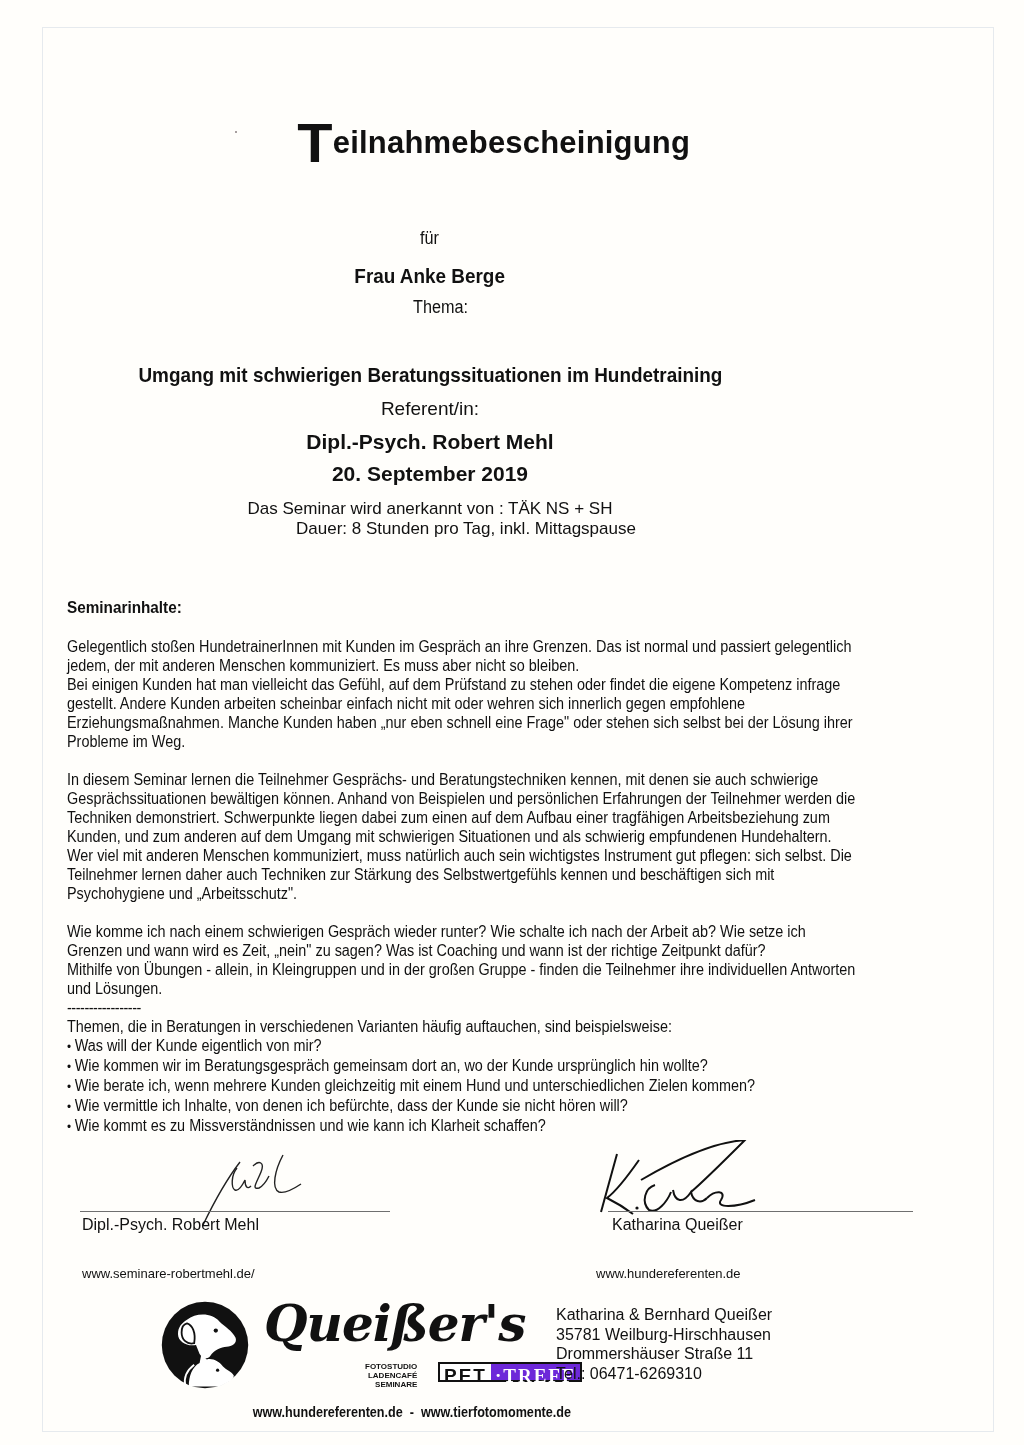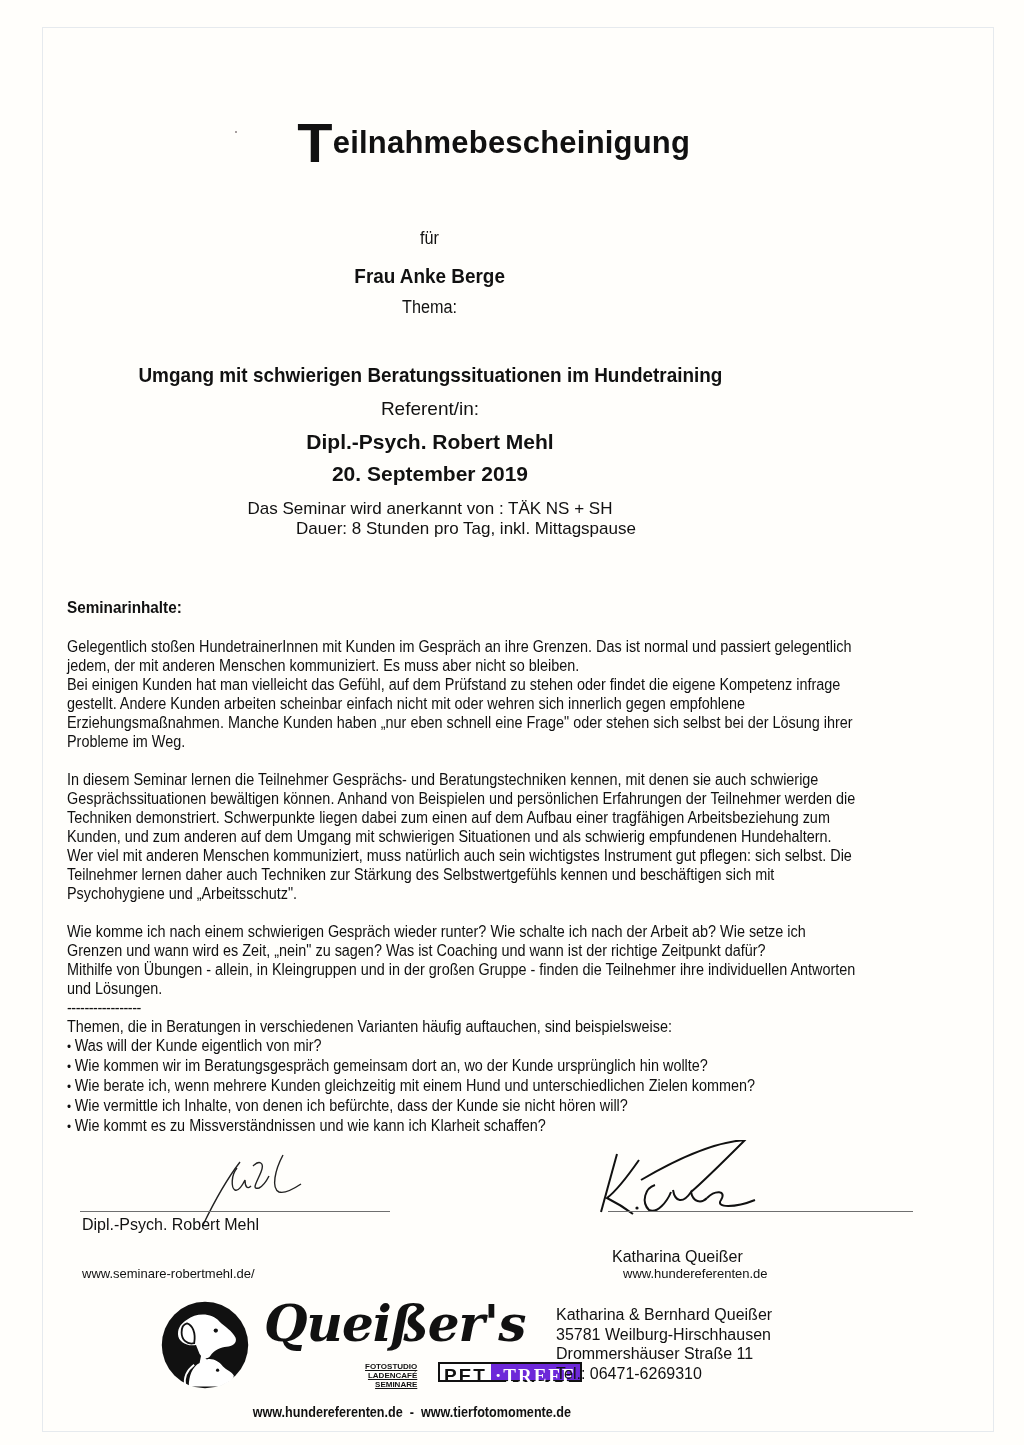--- a/index.html
+++ b/index.html
@@ -22,21 +22,21 @@
   .title .big-t {
     display: inline-block; font-size: 55px; line-height: 50px; vertical-align: -9px; margin-right: 1px;
     transform: scaleX(1.05);
   }
 
   .center { position: absolute; left: 0; width: 860px; text-align: center; white-space: nowrap; }
   .cond { display: inline-block; transform: scaleX(0.9); transform-origin: center; }
 
   .fuer { top: 228px; font-size: 18px; }
   .recipient { top: 264px; font-size: 21px; font-weight: bold; }
-  .thema-label { top: 297px; font-size: 18px; }
+  .thema-label { top: 297px; font-size: 18px; padding-left: 11px; }
   .topic { top: 326px; font-size: 21px; font-weight: bold; margin-top: 37px; }
   .ref-label { top: 398px; font-size: 19px; }
   .ref-name { top: 430px; font-size: 21px; font-weight: bold; }
   .date { top: 462px; font-size: 21px; font-weight: bold; }
   .recog { top: 499px; font-size: 17px; }
   .duration { top: 519px; font-size: 17px; padding-left: 36px; }
 
   .section-title { position: absolute; left: 67px; top: 598px; font-size: 17px; font-weight: bold; transform: scaleX(0.9); transform-origin: left; }
 
   .content {
@@ -50,28 +50,28 @@
   .bullets li { white-space: nowrap; }
   .bullets li::before { content: "\2022"; margin-right: 4px; font-size: 13px; }
 
   .sig-line { position: absolute; height: 1px; background: #6f6f6f; }
   .sig-left-line { left: 80px; top: 1211px; width: 310px; }
   .sig-right-line { left: 608px; top: 1211px; width: 305px; }
   .sig-name { position: absolute; font-size: 16px; white-space: nowrap; }
   .sig-url { position: absolute; font-size: 13px; white-space: nowrap; margin-top: 28px; }
   .sig-left-name { left: 82px; top: 1216px; }
   .sig-left-url { left: 82px; top: 1238px; }
-  .sig-right-name { left: 612px; top: 1216px; margin-top: 32px; }
-  .sig-right-url { left: 623px; top: 1238px; }
+  .sig-right-name { left: 612px; top: 1216px; }
+  .sig-right-url { left: 596px; top: 1238px; }
   .signature { position: absolute; }
 
   .logo { position: absolute; left: 160px; top: 1298px; width: 380px; height: 96px; }
   .logo-circle { position: absolute; left: 0; top: 2px; width: 90px; height: 90px; }
   .logo-word { position: absolute; left: 104px; top: -4px; font-family: "DejaVu Serif", serif; font-weight: bold; font-style: italic; font-size: 50px; letter-spacing: -1px; white-space: nowrap; }
-  .logo-sub { position: absolute; left: 205px; top: 64px; font-size: 8px; font-weight: bold; line-height: 9px; text-align: right; white-space: nowrap; text-decoration: underline; }
+  .logo-sub { position: absolute; left: 205px; top: 64px; font-size: 8px; font-weight: bold; line-height: 9px; text-align: right; white-space: nowrap; }
   .logo-badge { position: absolute; left: 278px; top: 64px; height: 20px; display: flex; border: 2px solid #111; box-sizing: border-box; }
   .logo-badge span { font-weight: bold; font-size: 19px; letter-spacing: 2px; line-height: 24px; padding: 0 4px; }
   .logo-badge .pet { background: #fff; color: #111; }
   .logo-badge .treff { background: #6d28d9; color: #fff; font-family: Liberation Serif, serif; }
 
   .address { position: absolute; left: 556px; top: 1305px; font-size: 16px; line-height: 19.5px; white-space: nowrap; }
   .footer-urls { position: absolute; left: 0; width: 824px; top: 1404px; text-align: center; font-size: 14px; font-weight: bold; white-space: nowrap; }
 </style>
 </head>
 <body>

